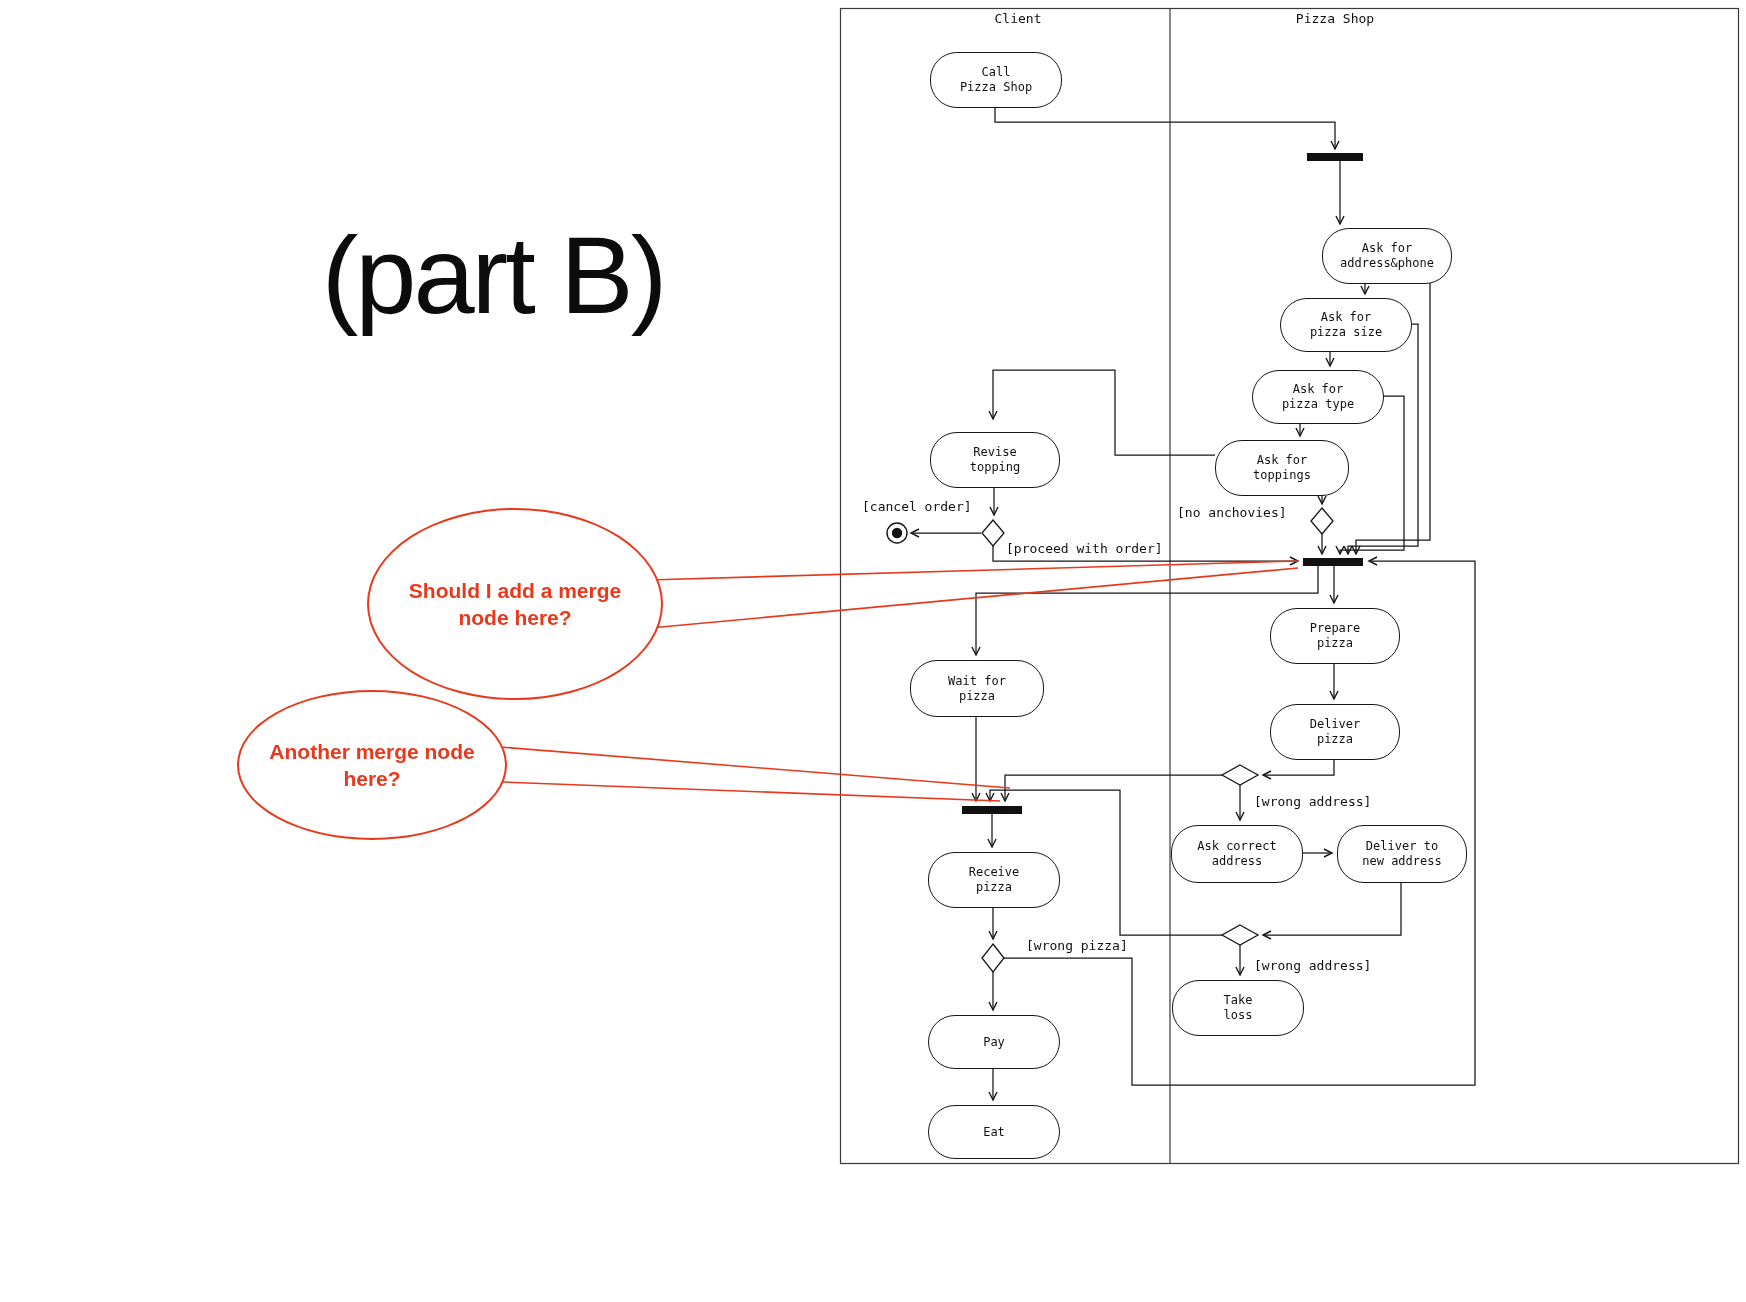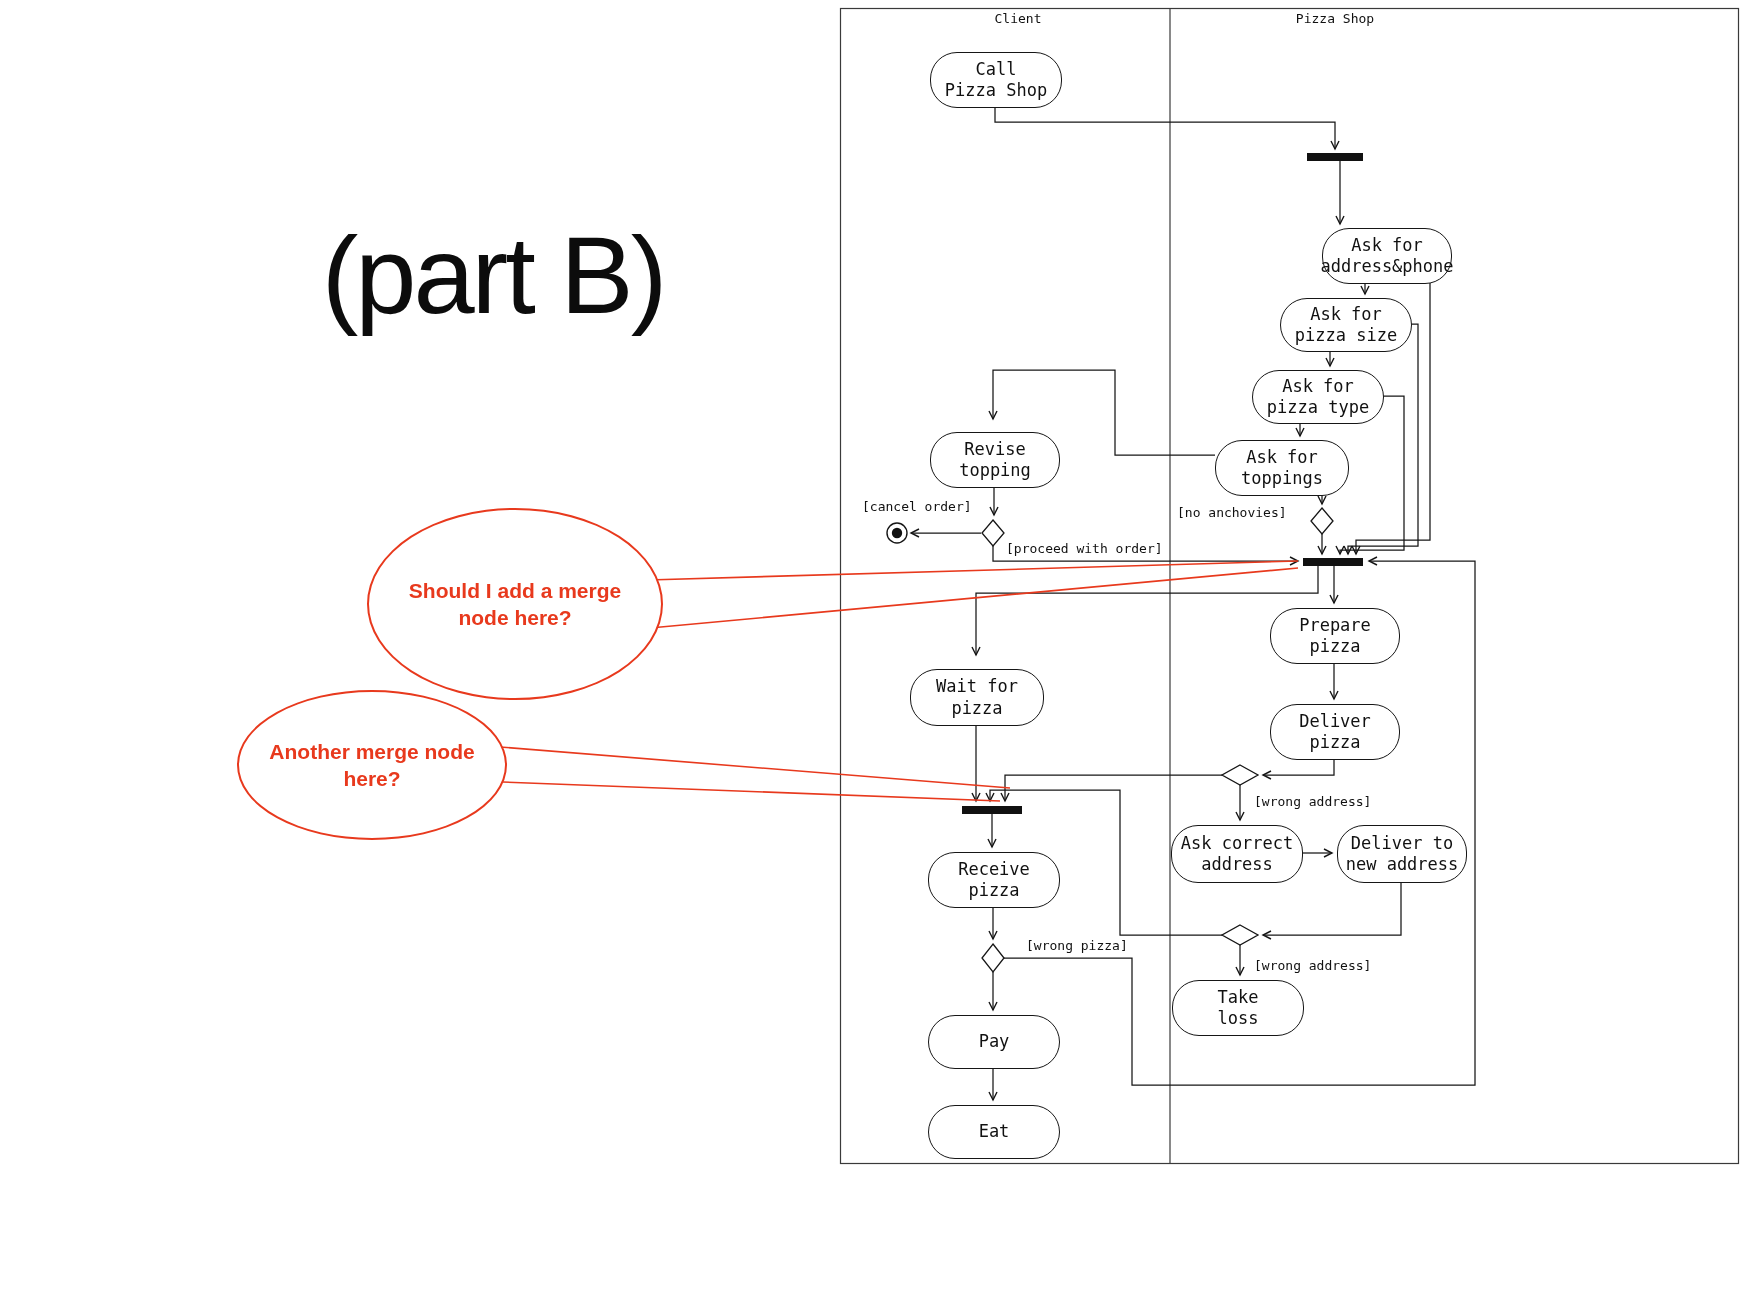--- a/index.html
+++ b/index.html
@@ -3,21 +3,21 @@
 <meta charset="utf-8">
 <style>
   html,body{margin:0;padding:0;background:#fff;width:1746px;height:1302px;overflow:hidden;}
   #stage{position:relative;width:1746px;height:1302px;font-family:"DejaVu Sans Mono",monospace;}
   #edges{position:absolute;left:0;top:0;z-index:1;}
   .title{position:absolute;left:63px;top:68px;width:860px;text-align:center;
          font-family:"Liberation Sans",sans-serif;font-weight:300;font-size:110px;
          line-height:1.25;letter-spacing:-3px;color:#0c0c0c;z-index:2;}
   .node{position:absolute;background:#fff;border:1.4px solid #161616;border-radius:27px;
         display:flex;align-items:center;justify-content:center;text-align:center;
-        font-size:17px;line-height:1.25;white-space:pre-line;color:#111;z-index:3;}
+        font-size:12px;line-height:1.25;white-space:pre-line;color:#111;z-index:3;}
   .elabel{position:absolute;font-size:13px;color:#111;white-space:nowrap;z-index:4;}
   .lane-label{position:absolute;font-size:13px;color:#111;text-align:center;z-index:4;}
   .bubble{position:absolute;border:2.2px solid #e8391d;border-radius:50%;background:#fff;
           display:flex;align-items:center;justify-content:center;text-align:center;
           font-family:"Liberation Sans",sans-serif;font-weight:bold;font-size:21px;
           color:#e8391d;z-index:5;padding:0 26px;box-sizing:border-box;line-height:1.3;}
 </style>
 </head>
 <body>
 
@@ -103,21 +103,21 @@
   <div class="node" style="left:1252px;top:370px;width:130px;height:52px;">Ask for
 pizza type</div>
   <div class="node" style="left:1215px;top:440px;width:132px;height:54px;">Ask for
 toppings</div>
   <div class="node" style="left:930px;top:424px;width:128px;height:54px;margin-top:8px;">Revise
 topping</div>
   <div class="node" style="left:1270px;top:608px;width:128px;height:54px;">Prepare
 pizza</div>
   <div class="node" style="left:1270px;top:704px;width:128px;height:54px;">Deliver
 pizza</div>
-  <div class="node" style="left:910px;top:660px;width:132px;height:55px;margin-top:9px;">Wait for
+  <div class="node" style="left:910px;top:660px;width:132px;height:55px;">Wait for
 pizza</div>
   <div class="node" style="left:1171px;top:825px;width:130px;height:56px;">Ask correct
 address</div>
   <div class="node" style="left:1337px;top:825px;width:128px;height:56px;">Deliver to
 new address</div>
   <div class="node" style="left:928px;top:852px;width:130px;height:54px;">Receive
 pizza</div>
   <div class="node" style="left:1172px;top:980px;width:130px;height:54px;">Take
 loss</div>
   <div class="node" style="left:928px;top:1015px;width:130px;height:52px;">Pay</div>

